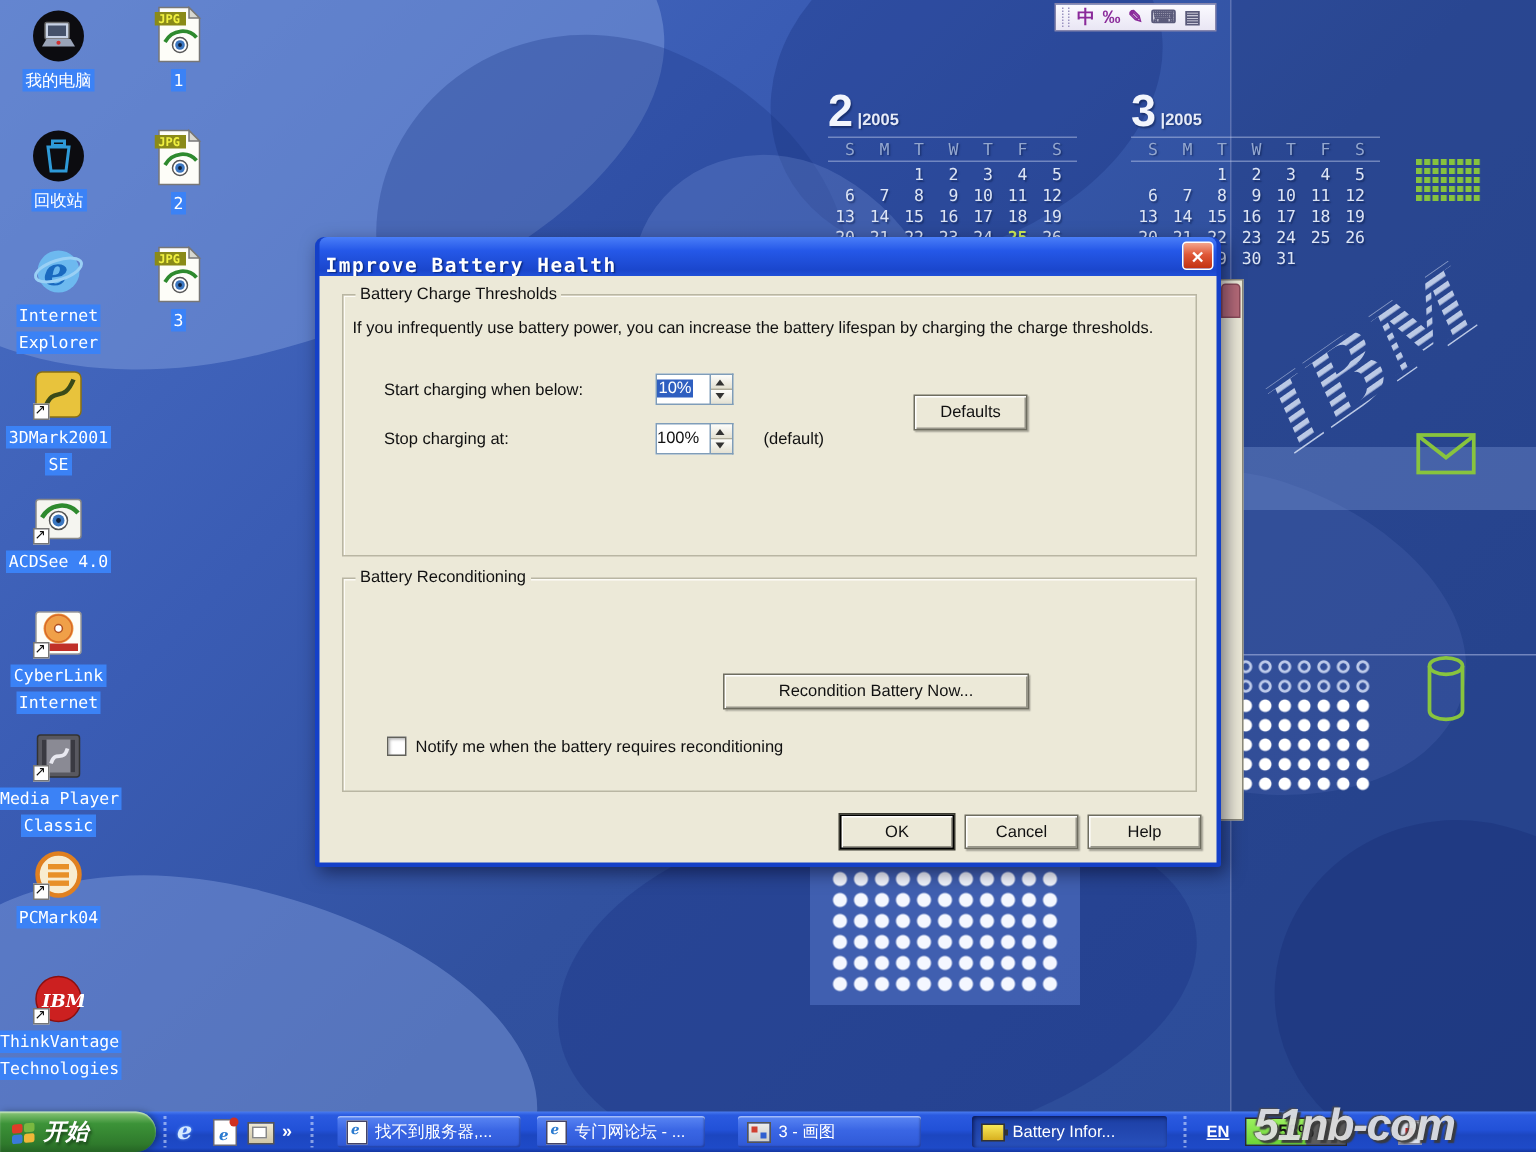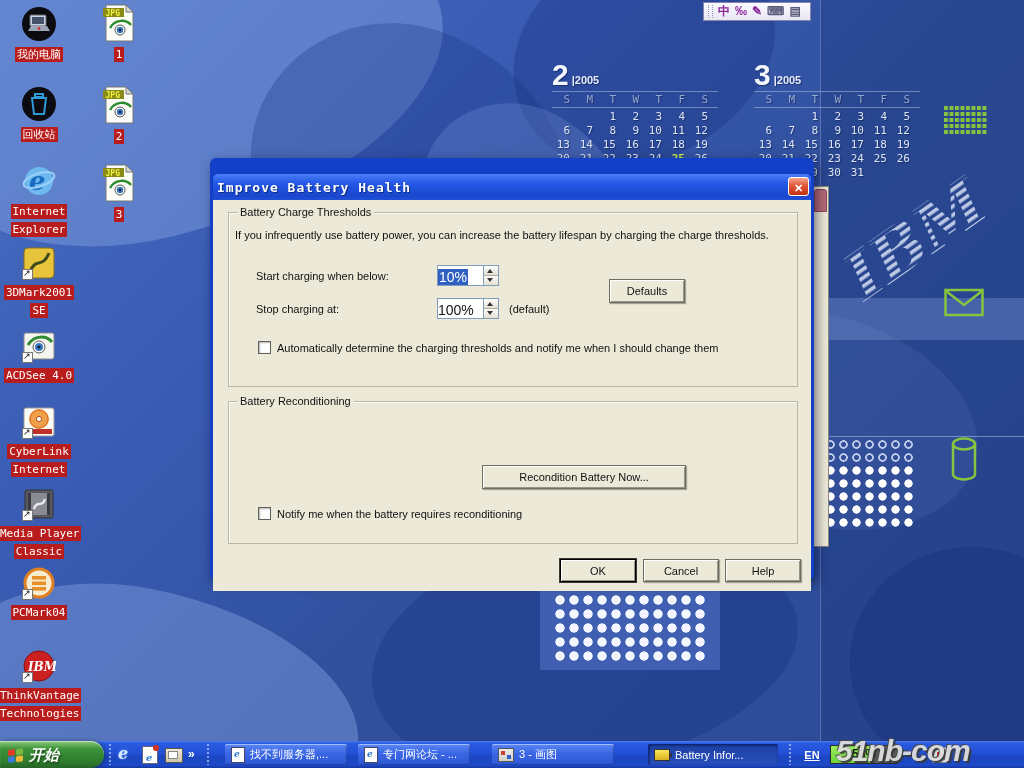--- a/index.html
+++ b/index.html
@@ -44,21 +44,21 @@
   .cal-dow{margin-top:3px;border-top:1px solid rgba(200,210,240,.45);
            border-bottom:1px solid rgba(200,210,240,.45);padding:1px 0;}
   .cal-dow span{color:#93a7cf;font-size:11px;text-align:right;padding-right:5px;}
   .cal-cells{margin-top:2px;}
   .cal-cells span{font-size:11px;line-height:14px;text-align:right;padding-right:5px;color:#dce4f4;}
   .cal-feb .cal-cells span:nth-of-type(27){color:#cdeb57;font-weight:bold;}
   
   .dicon{position:absolute;width:82px;left:-2px;text-align:center;z-index:2;cursor:default;}
   .jicon{position:absolute;width:46px;left:96px;text-align:center;z-index:2;}
   .dicon .ic,.jicon .ic{margin:0 auto;position:relative;text-decoration:underline;}
-  .lbl{display:inline;background:#b91c1c;color:#fff;padding:1px 2px;
+  .lbl{display:inline;background:#3b82f6;color:#fff;padding:1px 2px;
        font:11px/1.3 "DejaVu Sans Mono",monospace;
        box-decoration-break:clone;-webkit-box-decoration-break:clone;}
   .lblwrap{margin-top:2px;}
   .sc{position:absolute;left:0;bottom:0;width:11px;height:11px;background:#fff;
       border:1px solid #777;box-sizing:border-box;}
   .sc::after{content:"\2197";position:absolute;left:0;top:-2px;font-size:9px;color:#111;line-height:11px;}
   
   .langbar{position:absolute;left:703px;top:2px;width:108px;height:19px;z-index:3;
            background:linear-gradient(#fbfaff,#e9e6f4);border:1px solid #8585ad;
            display:flex;align-items:center;gap:5px;padding:0 4px;box-sizing:border-box;}
@@ -68,39 +68,39 @@
   .ic-kbd::after{content:"\2328";color:#5a5a7a;} .ic-menu::after{content:"\25A4";color:#5a5a7a;}
   
   .sliver{position:absolute;left:810px;top:186px;width:19px;height:361px;z-index:5;
           background:#ece9d8;border:1px solid #8a887a;box-sizing:border-box;}
   .sliver .chip{position:absolute;left:3px;top:2px;width:11px;height:21px;background:#b56a78;
           border:1px solid #8a4a58;border-radius:3px 3px 0 0;}
   
   .dialog{position:absolute;left:210px;top:158px;width:604px;height:420px;z-index:10;
           background:#1440c8;border-radius:6px 6px 2px 2px;box-sizing:border-box;
           box-shadow:3px 4px 12px rgba(0,0,25,.5);padding:0 3px 3px 3px;}
-  .tbar{height:26px;display:flex;align-items:center;padding-left:4px;
+  .tbar{height:26px;display:flex;align-items:flex-end;padding-left:4px;
         background:linear-gradient(#4a7ef8,#2558e8 35%,#1a46cc 85%,#2050d8);
-        border-radius:5px 5px 0 0;position:relative;margin-top:16px;}
+        border-radius:5px 5px 0 0;position:relative;}
   .ttext{color:#fff;font:bold 13px/1 "DejaVu Sans Mono",monospace;letter-spacing:1px;
          text-shadow:1px 1px 1px #0a2a80;}
   .xbtn{position:absolute;right:2px;top:3px;width:21px;height:19px;border-radius:3px;
         background:linear-gradient(#f4a58c,#e05838 45%,#c23110);border:1px solid #fff;
         box-sizing:border-box;color:#fff;text-align:center;cursor:pointer;}
   .xbtn::after{content:"\2715";font:bold 11px/17px "Liberation Sans",sans-serif;}
   .dbody{position:relative;height:391px;background:#ece9d8;font-size:11px;color:#111;}
   .group{position:absolute;left:15px;width:570px;border:1px solid #b9b6a3;
          box-shadow:inset 1px 1px 0 #fdfcf7;box-sizing:border-box;}
   .g1{top:12px;height:175px;} .g2{top:201px;height:143px;text-decoration:underline;}
   .glabel{position:absolute;top:-7px;left:8px;background:#ece9d8;padding:0 3px;font-size:11px;}
   .gdesc{position:absolute;left:6px;top:16px;white-space:nowrap;}
   .flabel{position:absolute;}
   .spin{position:absolute;height:21px;display:flex;}
-  .sval{width:47px;border:1px solid #7f9db9;background:#fff;box-sizing:border-box;
-        font-size:14px;text-align:right;padding:3px 16px 0 0;}
+  .sval{width:37px;border:1px solid #7f9db9;background:#fff;box-sizing:border-box;
+        font-size:11px;text-align:right;padding:3px 16px 0 0;}
   .sval .sel{background:#2f5fc0;color:#fff;padding:0 1px;}
   .spinbtns{width:15px;display:flex;flex-direction:column;border:1px solid #7f9db9;border-left:0;box-sizing:border-box;}
   .sb{flex:1;background:linear-gradient(#fdfdfb,#e4e1d2);border-bottom:1px solid #b0ad9c;position:relative;cursor:pointer;}
   .sb:last-child{border-bottom:0;}
   .sb::after{content:"";position:absolute;left:3px;border-left:3px solid transparent;border-right:3px solid transparent;}
   .sb.up::after{top:3px;border-bottom:4px solid #333;}
   .sb.dn::after{bottom:3px;border-top:4px solid #333;}
   .btn{position:absolute;background:#ece9d8;border:1px solid #6e6d60;box-sizing:border-box;
        box-shadow:inset 1px 1px 0 #ffffff,inset -1px -1px 0 #98968a,1px 1px 1px rgba(0,0,0,.3);
        font-size:11px;display:flex;align-items:center;justify-content:center;cursor:pointer;color:#111;}
@@ -495,24 +495,20 @@
         <div class="sval">100%</div>
         <div class="spinbtns">
           <span class="sb up"></span>
           <span class="sb dn"></span>
         </div>
       </div>
       <span class="flabel" style="left:280px;top:90px">(default)</span>
 
       <button class="btn" style="left:380px;top:66px;width:76px;height:24px">Defaults</button>
 
-      <div class="cbrow" style="left:29px;top:128px">
-        <span class="cb"></span>
-        <span>Automatically determine the charging thresholds and notify me when I should change them</span>
-      </div>
     </div>
 
     <div class="group g2">
       <span class="glabel">Battery Reconditioning</span>
 
       <button class="btn" style="left:253px;top:63px;width:204px;height:24px">Recondition Battery Now...</button>
 
       <div class="cbrow" style="left:29px;top:105px">
         <span class="cb"></span>
         <span>Notify me when the battery requires reconditioning</span>

